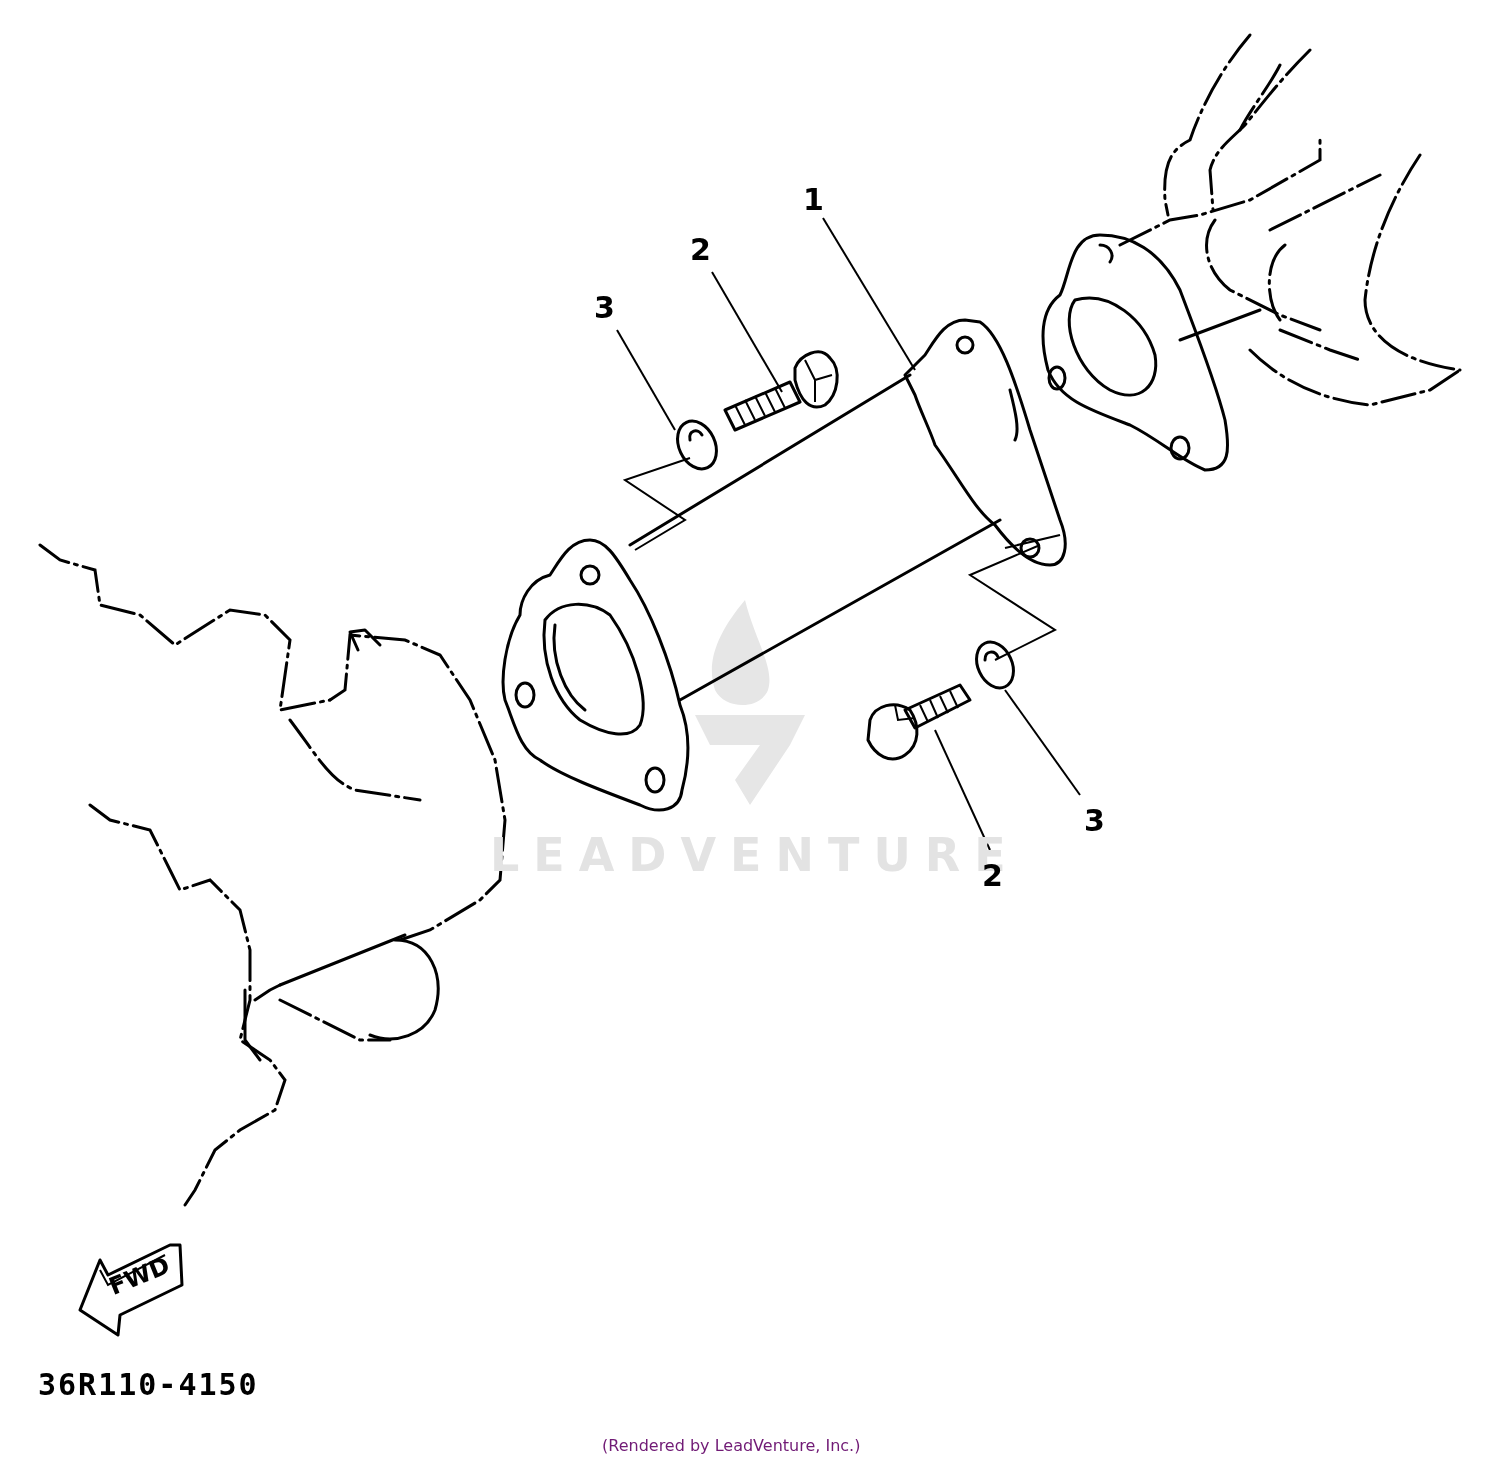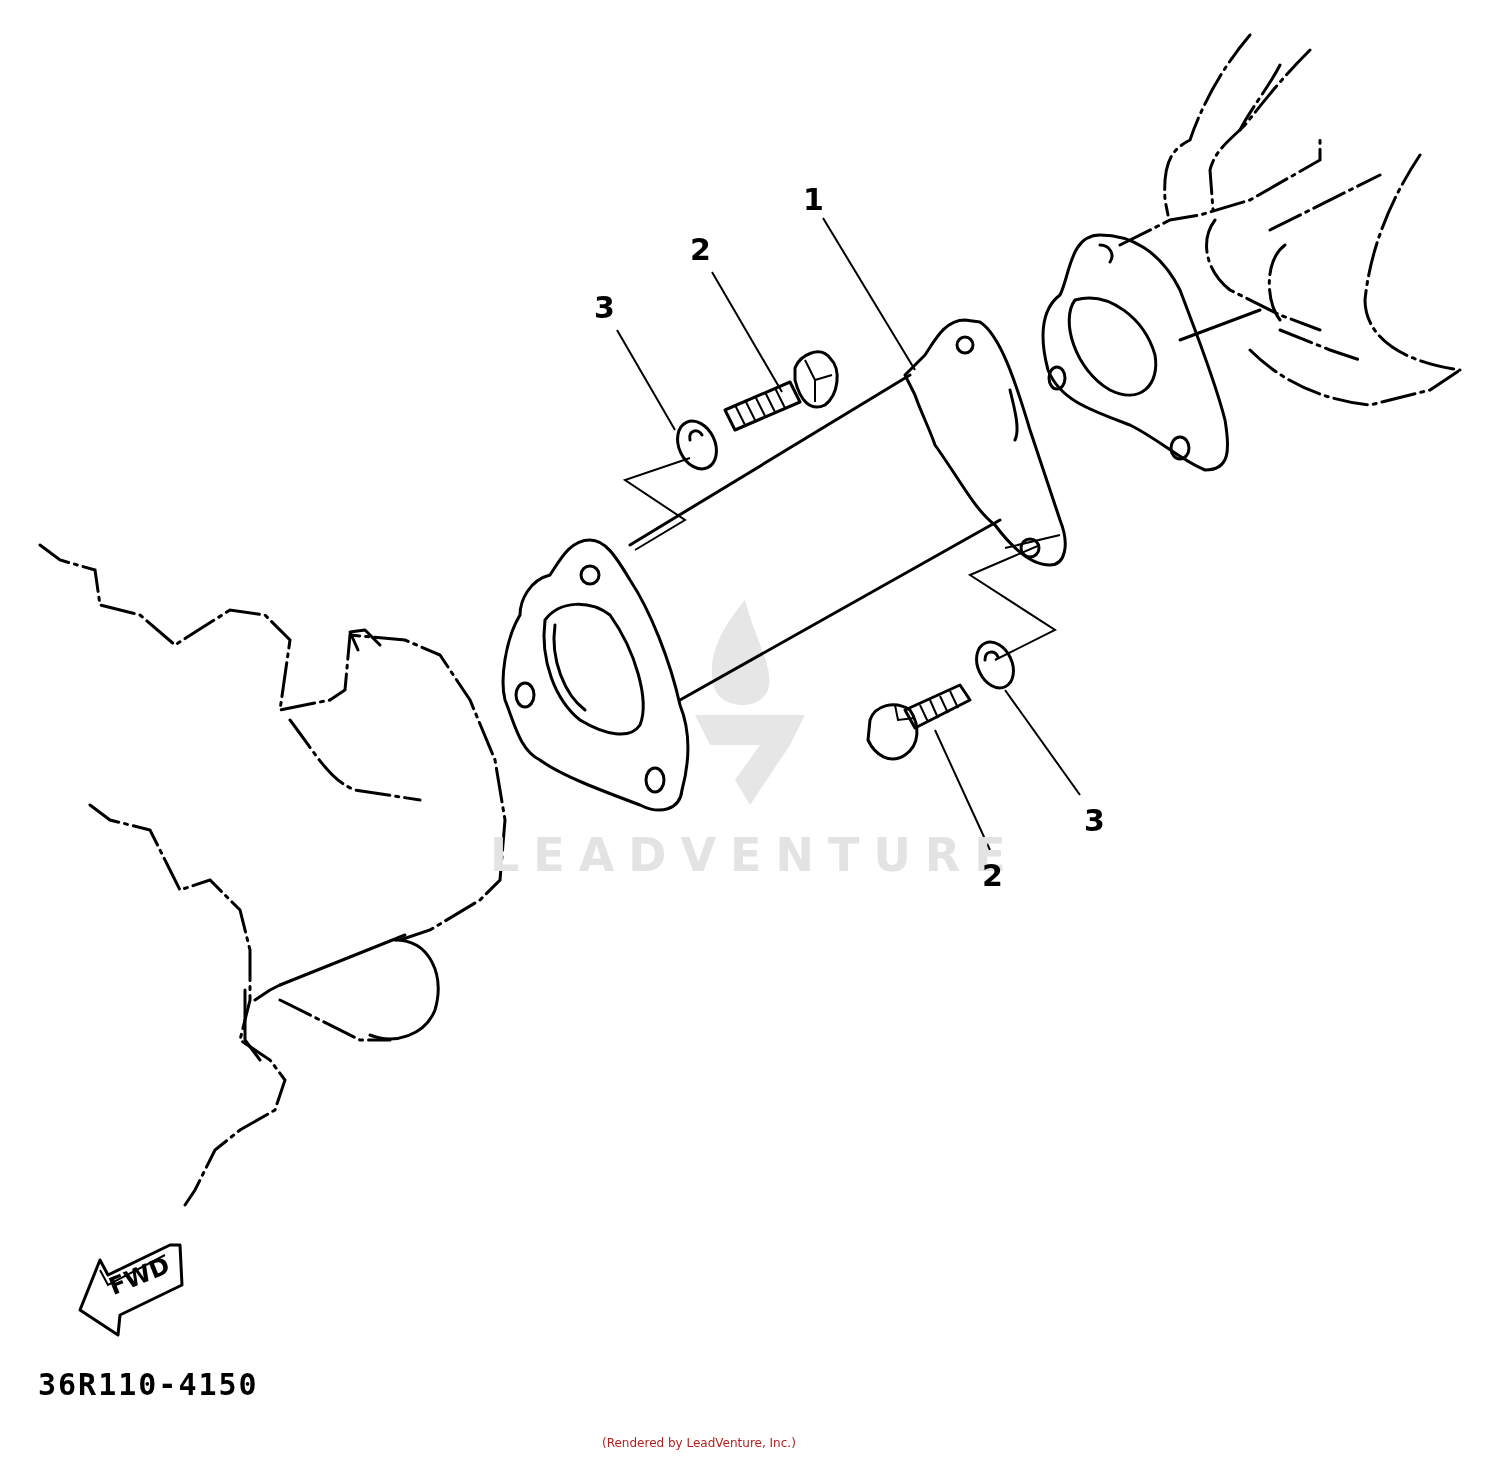--- a/index.html
+++ b/index.html
@@ -5,21 +5,21 @@
   html, body { margin:0; padding:0; background:#ffffff; }
   body { width:1500px; height:1480px; position:relative; overflow:hidden; font-family:"DejaVu Sans", sans-serif; }
   #diagram { position:absolute; left:0; top:0; width:1500px; height:1480px; }
   .ln { fill:none; stroke:#000; stroke-width:3; stroke-linecap:round; stroke-linejoin:round; }
   .dash { fill:none; stroke:#000; stroke-width:3; stroke-dasharray:34 6 3 6; stroke-linecap:round; }
   .thin { fill:none; stroke:#000; stroke-width:2; }
   .callout-num { position:absolute; font-family:"DejaVu Sans", sans-serif; font-weight:bold; font-size:30px; color:#000; }
   .wm-text { position:absolute; left:490px; top:828px; font-family:"DejaVu Sans", sans-serif; font-size:46px; font-weight:bold; letter-spacing:14px; color:#e3e3e3; }
   .ref { position:absolute; left:38px; top:1367px; font-family:"DejaVu Sans Mono", monospace; font-weight:bold; font-size:30px; letter-spacing:2px; color:#000; }
   .copy { position:absolute; left:183px; top:1424px; font-family:"DejaVu Sans", sans-serif; font-weight:bold; font-size:37px; color:#000; white-space:nowrap; }
-  .credit { position:absolute; left:602px; top:1436px; font-family:"DejaVu Sans", sans-serif; font-size:12px; color:#b91c1c; white-space:nowrap; }
+  .credit { position:absolute; left:602px; top:1436px; font-family:"DejaVu Sans", sans-serif; font-size:16px; color:#701a75; white-space:nowrap; }
 </style>
 </head>
 <body>
 
 <div id="diagram">
   <svg width="1500" height="1480" viewBox="0 0 1500 1480" xmlns="http://www.w3.org/2000/svg">
 
     <g fill="#e6e6e6">
       <path d="M745 600 C720 630 705 660 715 690 C725 710 760 710 768 690 C775 668 755 640 745 600 Z"></path>
       <path d="M695 715 L805 715 L790 745 L750 805 L735 780 L760 745 L710 745 Z"></path>

